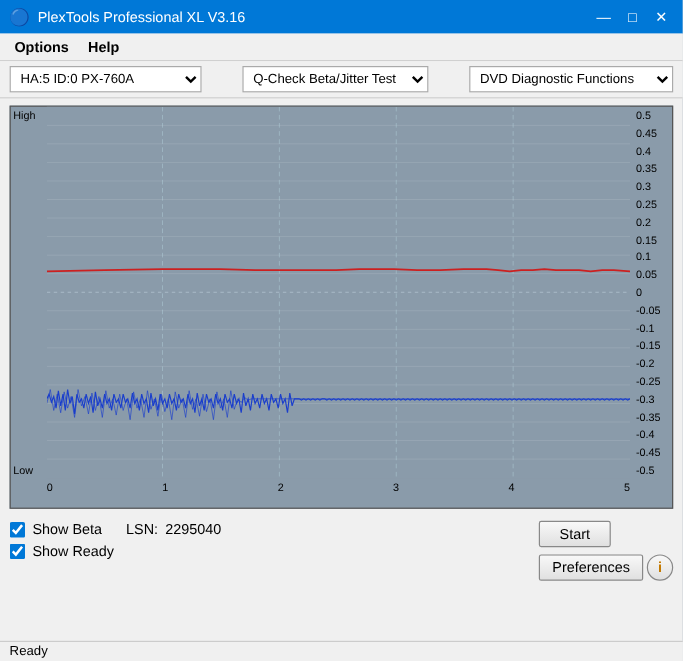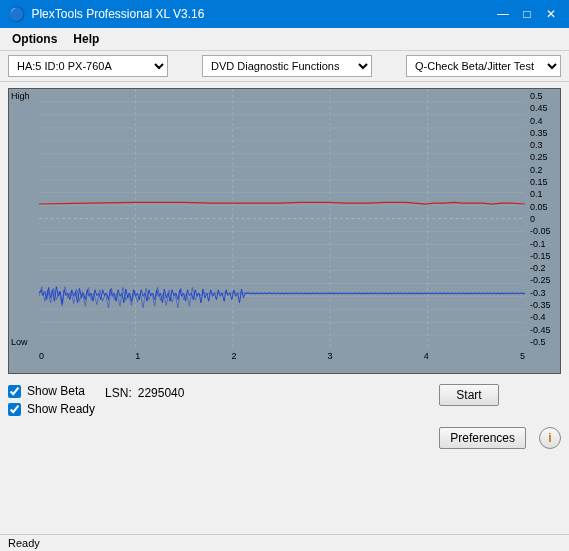--- a/index.html
+++ b/index.html
@@ -76,21 +76,21 @@
       padding: 0 4px;
       cursor: pointer;
     }
     .select-drive { width: 160px; }
     .select-function { width: 170px; }
     .select-test { width: 155px; }
     .chart-area {
       background: #8a9baa;
       margin: 6px 8px;
       position: relative;
-      height: 286px;
+      height: 336px;
       border: 1px solid #555;
     }
     .chart-inner {
       position: absolute;
       top: 0; left: 30px; right: 35px; bottom: 24px;
       background: #8a9baa;
       overflow: hidden;
     }
     .y-axis-right {
       position: absolute;
@@ -207,25 +207,25 @@
 
 <div class="menu-bar">
   <div class="menu-item">Options</div>
   <div class="menu-item">Help</div>
 </div>
 
 <div class="toolbar">
   <select class="select-control select-drive">
     <option>HA:5 ID:0  PX-760A</option>
   </select>
+  <select class="select-control select-test">
+    <option>Q-Check Beta/Jitter Test</option>
+  </select>
   <select class="select-control select-function">
     <option>DVD Diagnostic Functions</option>
-  </select>
-  <select class="select-control select-test">
-    <option>Q-Check Beta/Jitter Test</option>
   </select>
 </div>
 
 <div class="chart-area">
 
   <span class="high-label">High</span>
   <span class="low-label">Low</span>
 
   <div class="y-axis-right">
     <span class="y-label-right">0.5</span>
@@ -294,38 +294,38 @@
     <span class="x-label">1</span>
     <span class="x-label">2</span>
     <span class="x-label">3</span>
     <span class="x-label">4</span>
     <span class="x-label">5</span>
   </div>
 </div>
 
 <div style="display:flex; align-items:flex-start; justify-content:space-between; padding: 4px 8px 0 8px;">
   <div style="display:flex; flex-direction:column; gap:2px;">
-    <div style="display:flex; align-items:flex-end; gap:20px;">
+    <div style="display:flex; align-items:flex-start; gap:20px;">
       <div class="checkbox-row">
         <input type="checkbox" checked="" style="">
         <span class="checkbox-label">Show Beta</span>
       </div>
       <div style="display:flex; align-items:center; gap:6px;">
         <span class="lsn-label">LSN:</span>
         <span class="lsn-value">2295040</span>
       </div>
     </div>
     <div class="checkbox-row">
       <input type="checkbox" checked="" style="">
       <span class="checkbox-label">Show Ready</span>
     </div>
   </div>
   <div style="display:flex; flex-direction:column; align-items:flex-start; gap:4px;">
     <button class="btn-start">Start</button>
-    <div style="display:flex; align-items:center; gap:13px; margin-top:17px;">
+    <div style="display:flex; align-items:center; gap:3px; margin-top:2px;">
       <button class="btn-preferences">Preferences</button>
       <div class="btn-info">i</div>
     </div>
   </div>
 </div>
 
 <div class="status-bar" style="position:absolute; bottom:0; left:0; right:0;">
   <span>Ready</span>
 </div>
 

